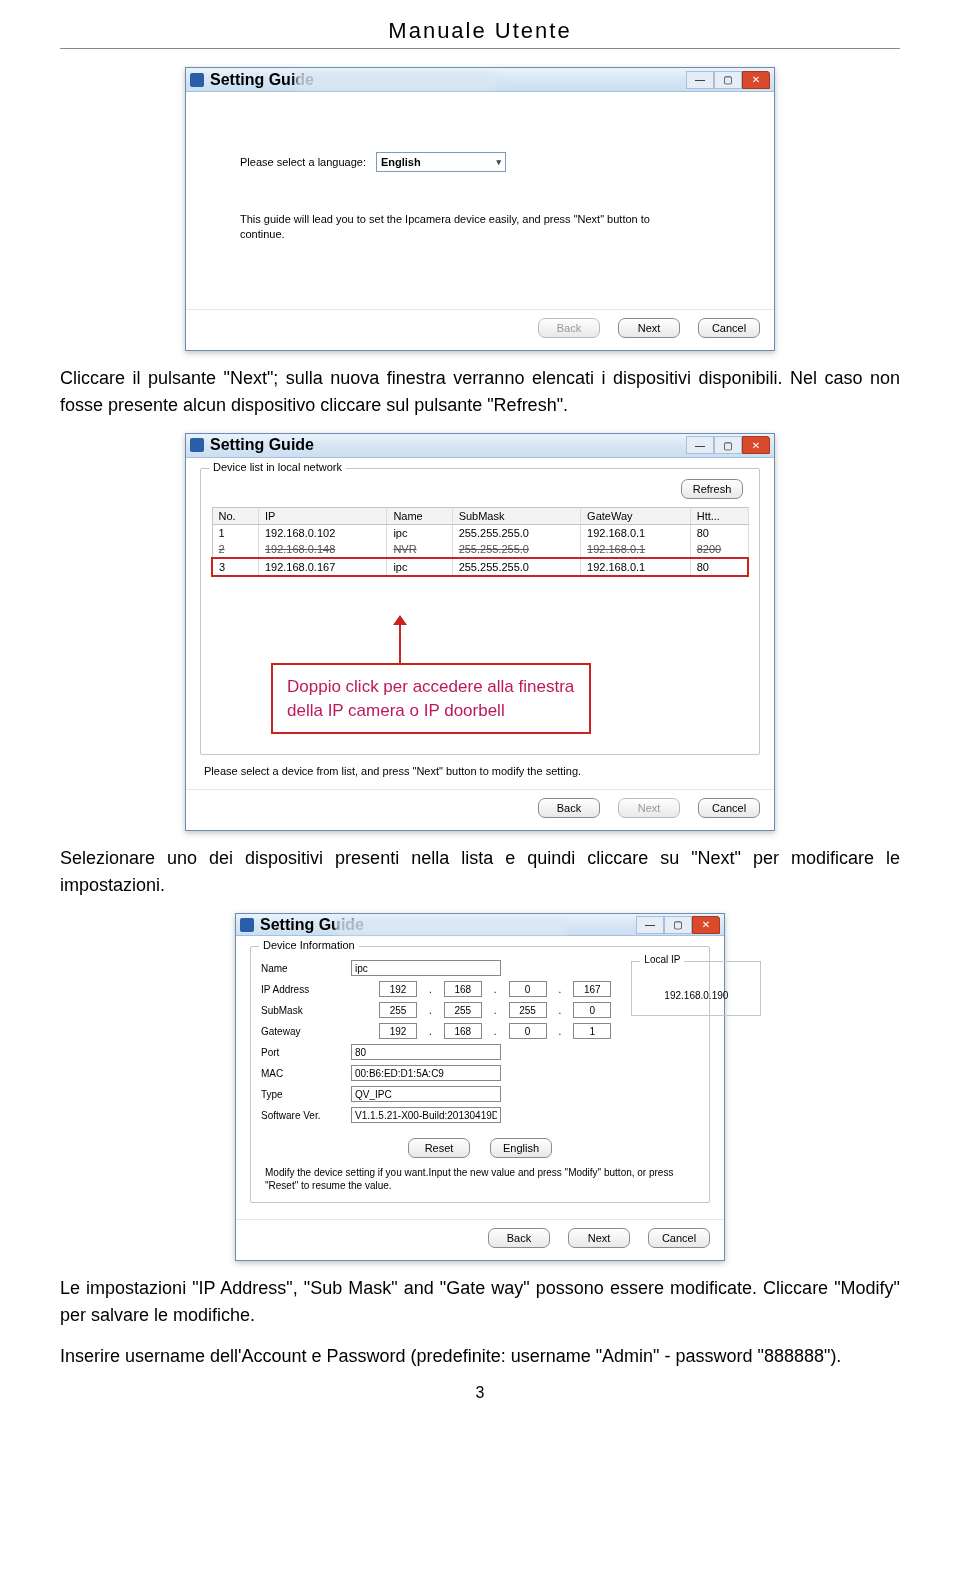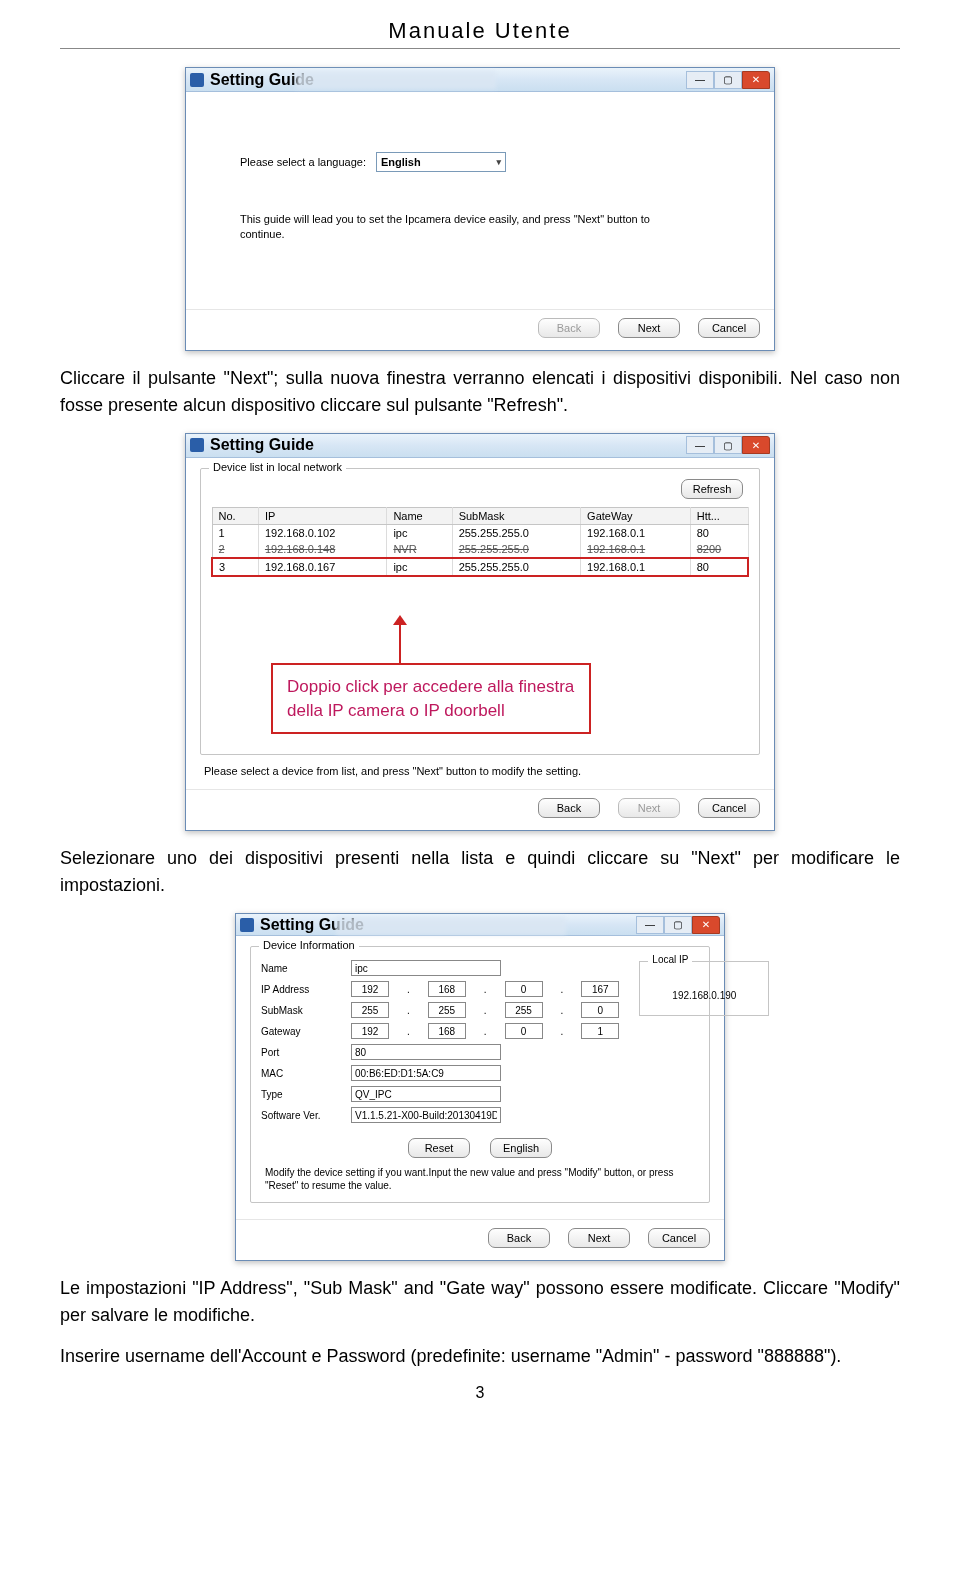--- a/index.html
+++ b/index.html
@@ -186,21 +186,21 @@
   .inst-note { font-size:11px; margin: 10px 0 6px 4px; }
 
   
   .win.small { width: 490px; font-size: 10px; }
   .win.small .titlebar { height: 22px; }
   .form-row { display:flex; align-items:center; margin: 5px 0; }
   .form-row .lbl { width: 90px; font-size: 10px; }
   .tinput { border:1px solid #888; padding:1px 3px; font-size:10px; height:16px; background:#fff; }
   .tinput.w60 { width: 38px; text-align:center; }
   .tinput.w150 { width: 150px; }
-  .ip-group { display:flex; align-items:center; gap:16px; }
+  .ip-group { display:flex; align-items:center; gap:10px;margin-left:28px; }
   .dot { font-size:10px; padding:0 2px; }
   .device-grid { display:flex; gap:20px; }
   .device-left { flex: 0 0 300px; }
   .device-right { flex: 0 0 130px; }
   .local-fs {
     border:1px solid #c5c5c5;
     padding: 14px 8px 8px 8px;
     position:relative;
     margin-top: 6px;
     font-size:10px;

